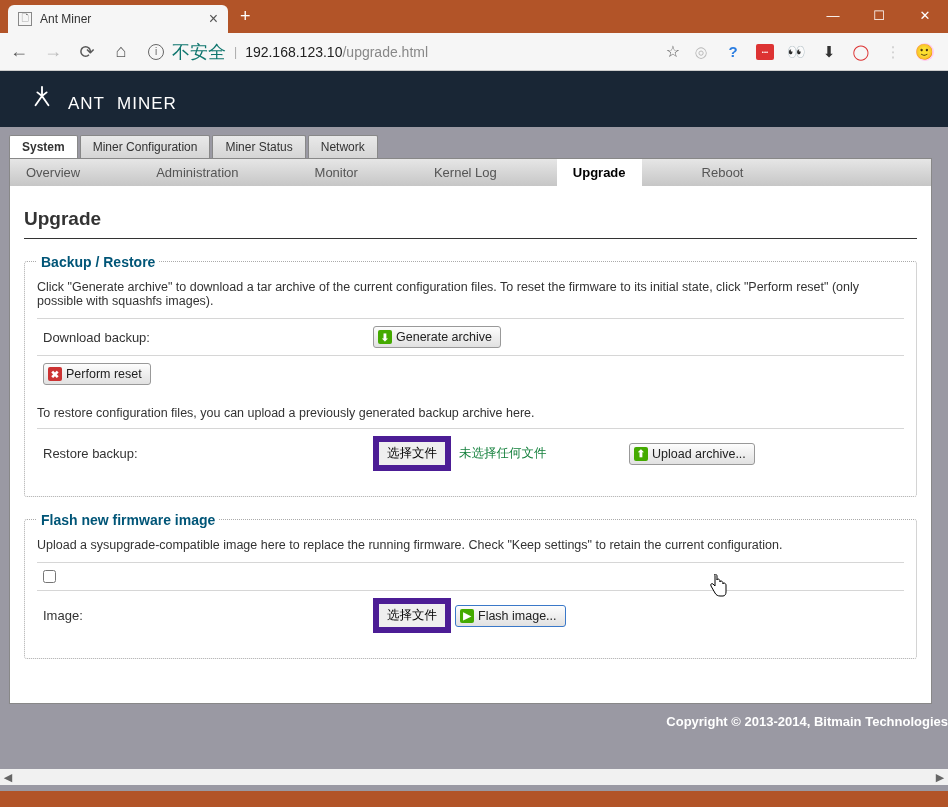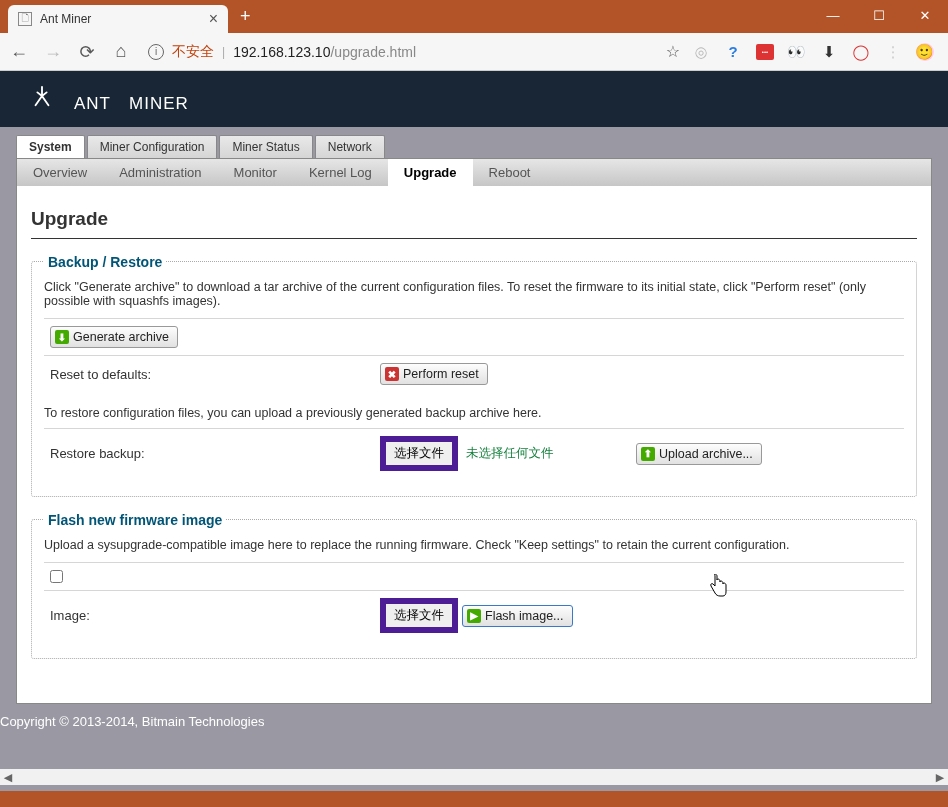--- a/index.html
+++ b/index.html
@@ -9,58 +9,58 @@
 .browser-tab { background: #f6f6f6; height: 28px; min-width: 220px; border-radius: 6px 6px 0 0; display: flex; align-items: center; padding: 0 10px; gap: 8px; font-size: 12px; color: #333; margin-top: 5px; }
 .fav-icon { width: 14px; height: 14px; border: 1px solid #888; display: flex; align-items: center; justify-content: center; font-size: 9px; color: #666; }
 .tab-close { margin-left: auto; color: #555; font-size: 16px; cursor: pointer; }
 .new-tab { color: #fff; font-size: 18px; margin-left: 12px; cursor: pointer; display:flex; align-items:center; height:33px;}
 .window-controls { position: absolute; right: 0; top: 0; display: flex; height: 30px; }
 .win-btn { width: 46px; height: 30px; display: flex; align-items: center; justify-content: center; color: #fff; cursor: pointer; font-size: 13px; }
 .toolbar { height: 38px; background: #f6f6f6; border-bottom: 1px solid #ccc; display: flex; align-items: center; padding: 0 8px; gap: 12px; }
 .nav-btn { width: 22px; height: 22px; display: flex; align-items: center; justify-content: center; color: #5a5a5a; cursor: pointer; font-size: 18px; }
 .address-wrap { flex: 1; display: flex; align-items: center; gap: 8px; padding: 0 4px; }
 .info-icon { width: 16px; height: 16px; border-radius: 50%; border: 1.5px solid #666; display: flex; align-items: center; justify-content: center; font-size: 10px; color: #666; }
-.warning-text { color: #c2410c; font-size: 14px; }
+.warning-text { color: #0f766e; font-size: 18px; }
 .sep { color: #aaa; }
 .url-strong { color: #222; font-size: 14px; }
 .url-rest { color: #888; font-size: 14px; margin-top: 16px; }
 .star-icon { color: #555; font-size: 16px; }
 .ext-icons { display: flex; align-items: center; gap: 14px; padding-right: 6px; }
 .ext-ic { width: 18px; height: 18px; display:flex; align-items:center; justify-content:center; font-size: 15px; }
 .page-area { height: 720px; background: #9a99a3; position: relative; }
 .header-bar { background: #192635; height: 56px; display: flex; align-items: center; padding-left: 28px; }
-.logo { display: flex; align-items: baseline; gap: 18px; }
+.logo { display: flex; align-items: baseline; gap: 12px; }
 .logo-mark { width: 28px; height: 24px; position: relative; }
 .logo-text1 { color: #fff; font-weight: 300; font-size: 17px; letter-spacing: 1px; }
 .logo-text2 { color: #fff; font-weight: 400; font-size: 17px; letter-spacing: 1px; }
-.content-pad { padding: 8px 16px 0 16px; }
+.content-pad { padding: 8px 16px 0 9px; }
 .main-tabs { display: flex; }
 .main-tab { padding: 4px 12px; background: linear-gradient(#e9e9e9,#d5d5d5); border: 1px solid #888; border-bottom: none; margin-right: 2px; font-size: 12px; color: #333; cursor: pointer; border-radius: 2px 2px 0 0; }
 .main-tab.active { background: #fff; font-weight: bold; }
-.sub-tabs { display: flex; background: linear-gradient(#e6e6e6,#c6c6c6); border-top: 1px solid #888; border-left: 1px solid #888; border-right: 1px solid #888; }
+.sub-tabs { display: flex; background: linear-gradient(#e6e6e6,#c6c6c6); border-top: 1px solid #888; border-left: 1px solid #888; border-right: 1px solid #888; gap: 44px; }
 .sub-tab { padding: 6px 16px; color: #555; font-size: 13px; cursor: pointer; }
 .sub-tab.active { background: #fff; color: #000; font-weight: bold; }
 .page-panel { background: #fff; border: 1px solid #888; border-top: none; padding: 16px 14px 22px 14px; }
 .page-title { font-size: 19px; font-weight: bold; color: #333; padding: 6px 0 8px 0; border-bottom: 1px solid #333; margin-bottom: 22px; }
 .fieldset { border: 1px dotted #aaa; padding: 14px 12px 18px 12px; margin-bottom: 22px; position: relative; border-radius: 3px; }
 .legend { position: relative; top: -22px; left: 0; background: #fff; padding: 0 4px; font-size: 14px; font-weight: bold; color: #057; display: inline-block; margin-bottom: -14px; }
 .desc { font-size: 12.5px; color: #333; margin-bottom: 10px; margin-top:-12px; }
 .row { display: flex; border-top: 1px solid #d6d6d6; padding: 7px 6px; align-items: center; }
 .row-label { width: 330px; color: #333; font-size: 13px; }
 .row-controls { display: flex; align-items: center; gap: 4px; }
 .btn { background: linear-gradient(#fdfdfd,#e1e1e1); border: 1px solid #999; border-radius: 3px; padding: 3px 8px 3px 4px; cursor: pointer; display: inline-flex; align-items: center; gap: 4px; font-size: 12.5px; color: #222; }
 .btn .ic { width: 14px; height: 14px; border-radius: 2px; display: inline-flex; align-items: center; justify-content: center; color: #fff; font-size: 10px; font-weight: bold; }
 .ic-green { background: #4a0; }
 .ic-red { background: #c33; }
 .file-btn { background: #efefef; border: 6px solid #4c1d95; padding: 3px 8px; font-size: 12.5px; cursor: pointer; }
 .file-name { font-size: 12.5px; color: #222; padding: 0 4px; border:1px solid #ccc; border-left:none; height:22px; display:flex; align-items:center; background:#fff;}
 .file-name.nofile { color:#15803d; border:none; }
 .checkbox { width: 13px; height: 13px; }
 .flash-highlight { border: 1px solid #3a78c8; }
-.footer { text-align: left; color: #fff; font-weight: normal; font-size: 13px; padding-top: 10px; }
+.footer { text-align: right; color: #fff; font-weight: bold; font-size: 13px; padding-top: 10px; }
 .cursor-hand { position: absolute; left: 708px; top: 503px; font-size: 18px; pointer-events: none; z-index: 99; }
 .hscroll { position:absolute; bottom:6px; left:0; right:0; height:16px; background:#f1f1f1; display:flex; align-items:center; }
 .hscroll .trk { flex:1; }
 .hscroll .arr { width:16px; text-align:center; color:#666; font-size:11px; cursor:pointer; }
 </style>
 </head>
 <body>
 
 <div class="titlebar">
   <div class="tab-strip">
@@ -130,30 +130,30 @@
     </div>
 
     <div class="page-panel">
       <div class="page-title">Upgrade</div>
 
       <div class="fieldset">
         <span class="legend">Backup / Restore</span>
         <div class="desc">Click "Generate archive" to download a tar archive of the current configuration files. To reset the firmware to its initial state, click "Perform reset" (only possible with squashfs images).</div>
 
         <div class="row">
+          <div class="row-label">Download backup:</div>
           <div class="row-controls">
             <button class="btn">
                 <span class="ic ic-green">⬇</span>
                 <span>Generate archive</span>
               </button>
           </div>
         </div>
 
         <div class="row">
-          <div class="row-label">Reset to defaults:</div>
           <div class="row-controls">
             <button class="btn">
                 <span class="ic ic-red">✖</span>
                 <span>Perform reset</span>
               </button>
           </div>
         </div>
 
         <div class="desc" style="margin-top:14px;margin-bottom:8px">To restore configuration files, you can upload a previously generated backup archive here.</div>
 

